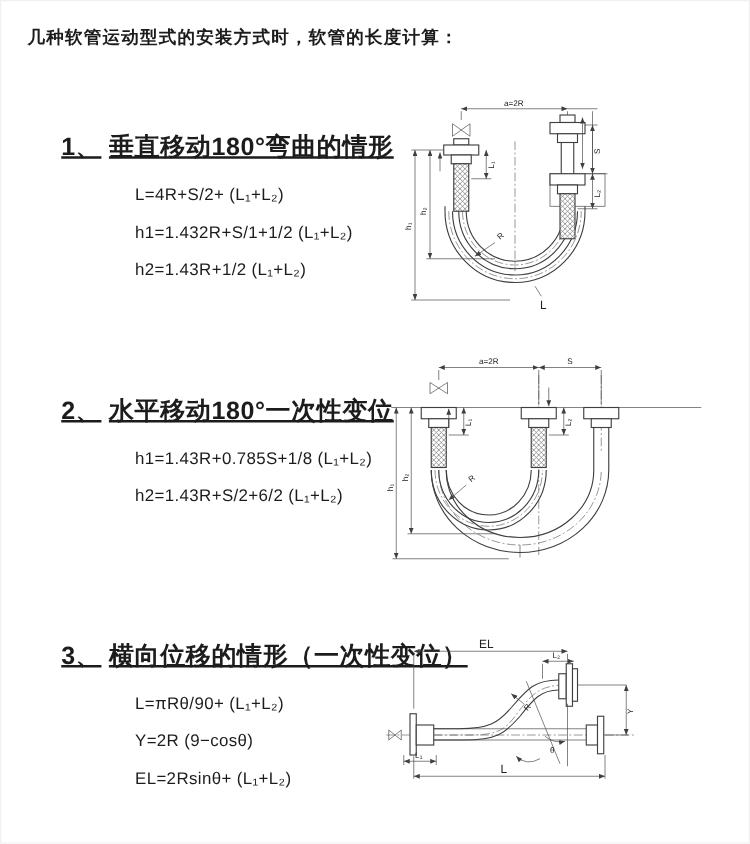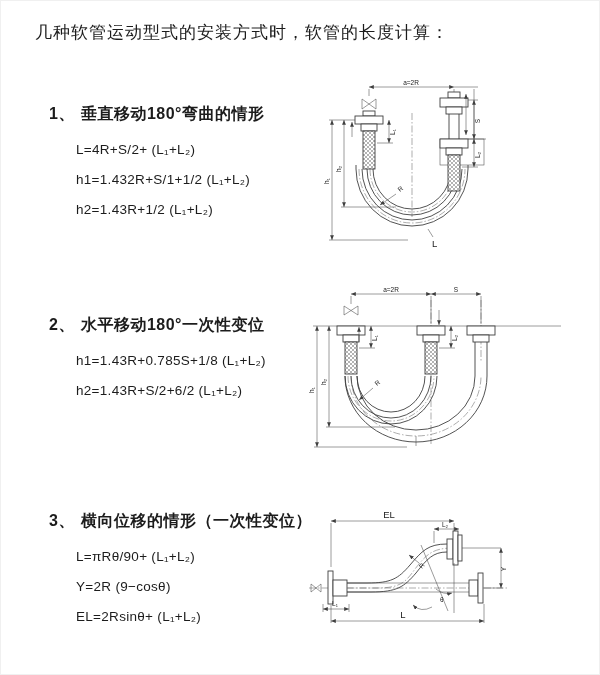--- a/index.html
+++ b/index.html
@@ -2,28 +2,28 @@
 <html><head>
 <meta charset="utf-8">
 <style>
   html,body{margin:0;padding:0;background:#fff;}
   .page{
     position:relative;width:600px;height:675px;background:#ffffff;
     font-family:"Liberation Sans","DejaVu Sans",sans-serif;color:#1c1c1c;
     overflow:hidden;border:1px solid #f0f0f0;box-sizing:border-box;
   }
   .doc-title{
-    position:absolute;left:34px;top:20px;font-size:17px;font-weight:400;
+    position:absolute;left:21px;top:20px;font-size:14px;font-weight:700;
     letter-spacing:1px;white-space:nowrap;
   }
   .section{position:absolute;left:48px;}
-  .sec-heading{font-size:16px;font-weight:700;letter-spacing:0.5px;white-space:nowrap;}
+  .sec-heading{font-size:20px;font-weight:700;letter-spacing:0.5px;white-space:nowrap;text-decoration:underline;}
   .sec-num{margin-right:6px;}
   .formulas{margin:10px 0 0 27px;}
-  .formula{font-size:13.5px;line-height:30px;white-space:nowrap;letter-spacing:0.3px;}
+  .formula{font-size:13.5px;line-height:30px;white-space:nowrap;letter-spacing:0.3px;margin-left:32px;}
   .dia{position:absolute;}
   
   .ln{stroke:#3f3f3f;stroke-width:0.9;fill:none;}
   .lnf{stroke:#3f3f3f;stroke-width:0.9;fill:#ffffff;}
   .thin{stroke:#4a4a4a;stroke-width:0.55;fill:none;}
   .dim{stroke:#4a4a4a;stroke-width:0.55;fill:none;}
   .cl{stroke:#5a5a5a;stroke-width:0.5;fill:none;stroke-dasharray:7 2 1.5 2;}
   .lbl{font-size:6.5px;fill:#222;font-family:"Liberation Sans","DejaVu Sans",sans-serif;}
   .lbl-big{font-size:9.5px;fill:#222;font-family:"Liberation Sans","DejaVu Sans",sans-serif;}
   .arrhead{fill:#3f3f3f;}

